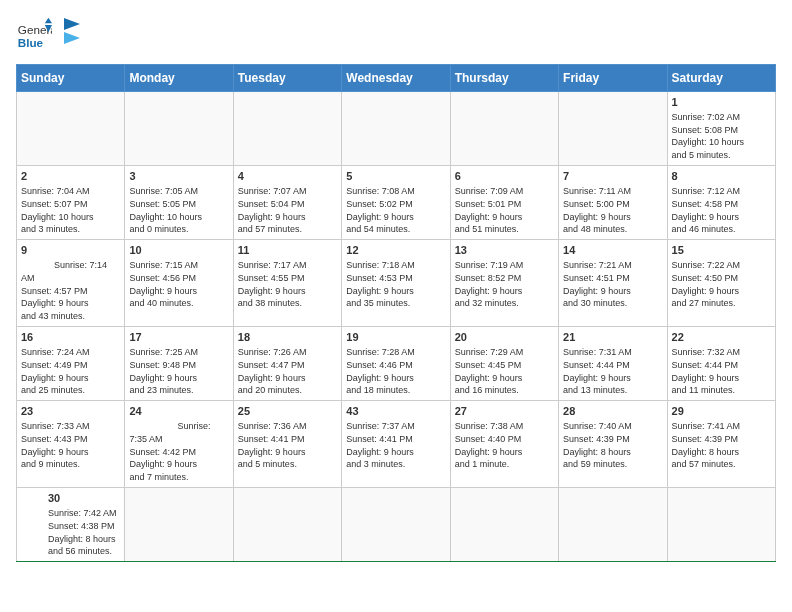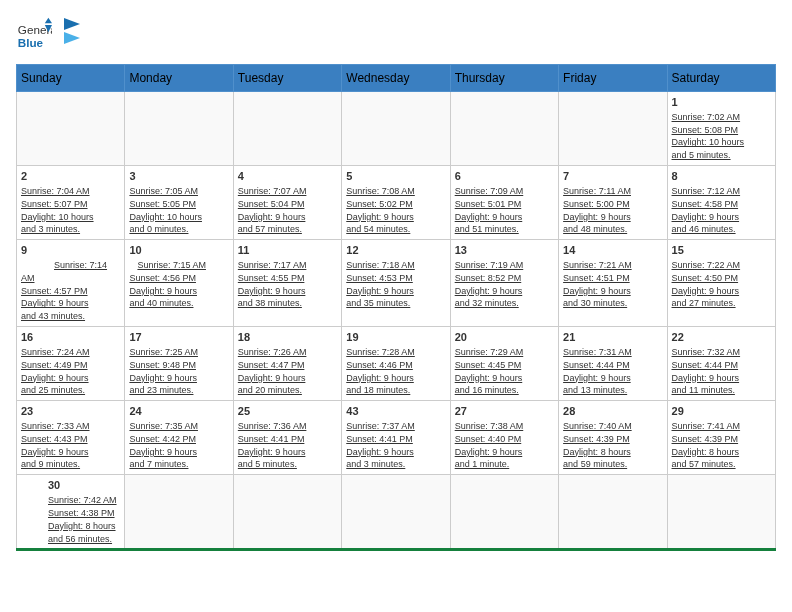--- a/index.html
+++ b/index.html
@@ -37,23 +37,23 @@
       font-size: 15px;
       color: #555;
     }
     .calendar {
       width: 100%;
       border-collapse: collapse;
       border: 1px solid #ccc;
     }
     .calendar th {
       background: #3a7fc1;
-      color: #000000;
+      color: #ffffff;
       font-size: 12px;
-      font-weight: normal;
+      font-weight: bold;
       padding: 6px 4px;
       text-align: left;
       border: 1px solid #5090cc;
     }
     .calendar td {
       vertical-align: top;
       border: 1px solid #ccc;
       padding: 3px 4px;
       width: 108px;
       min-height: 70px;
@@ -68,24 +68,23 @@
     .day-number {
       font-weight: bold;
       font-size: 11px;
       display: block;
       margin-bottom: 1px;
     }
     .day-info {
       font-size: 9px;
       color: #333;
       line-height: 1.4;
-      text-decoration: underline;
     }
     .last-row td {
-      border-bottom: 3px solid #15803d;
+      border-bottom: 1px solid #15803d;
       padding-left: 31px;
     }
   </style>
 </head>
 <body>
 
 <div class="header">
   <div class="logo">
     <svg class="logo-icon" viewBox="0 0 40 40">
       <text x="2" y="20" font-size="13" fill="#333" font-family="Arial">General</text>
@@ -161,21 +160,21 @@
         <td><span class="day-number">8</span><span class="day-info" style="white-space: pre-line;">Sunrise: 7:12 AM
 Sunset: 4:58 PM
 Daylight: 9 hours
 and 46 minutes.</span></td>
       </tr>
       <tr>
         <td><span class="day-number">9</span><span class="day-info" style="white-space: pre-line; margin-left: 33px;">Sunrise: 7:14 AM
 Sunset: 4:57 PM
 Daylight: 9 hours
 and 43 minutes.</span></td>
-        <td><span class="day-number">10</span><span class="day-info" style="white-space: pre-line; margin-left: 8px;">Sunrise: 7:15 AM
+        <td><span class="day-number">10</span><span class="day-info" style="white-space: pre-line;">Sunrise: 7:15 AM
 Sunset: 4:56 PM
 Daylight: 9 hours
 and 40 minutes.</span></td>
         <td><span class="day-number">11</span><span class="day-info" style="white-space: pre-line;">Sunrise: 7:17 AM
 Sunset: 4:55 PM
 Daylight: 9 hours
 and 38 minutes.</span></td>
         <td><span class="day-number">12</span><span class="day-info" style="white-space: pre-line;">Sunrise: 7:18 AM
 Sunset: 4:53 PM
 Daylight: 9 hours
@@ -221,21 +220,21 @@
         <td><span class="day-number">22</span><span class="day-info" style="white-space: pre-line;">Sunrise: 7:32 AM
 Sunset: 4:44 PM
 Daylight: 9 hours
 and 11 minutes.</span></td>
       </tr>
       <tr>
         <td><span class="day-number">23</span><span class="day-info" style="white-space: pre-line;">Sunrise: 7:33 AM
 Sunset: 4:43 PM
 Daylight: 9 hours
 and 9 minutes.</span></td>
-        <td><span class="day-number">24</span><span class="day-info" style="white-space: pre-line;">Sunrise: 7:35 AM
+        <td><span class="day-number">24</span><span class="day-info" style="white-space: pre-line; margin-left: 48px;">Sunrise: 7:35 AM
 Sunset: 4:42 PM
 Daylight: 9 hours
 and 7 minutes.</span></td>
         <td><span class="day-number">25</span><span class="day-info" style="white-space: pre-line;">Sunrise: 7:36 AM
 Sunset: 4:41 PM
 Daylight: 9 hours
 and 5 minutes.</span></td>
         <td><span class="day-number">43</span><span class="day-info" style="white-space: pre-line;">Sunrise: 7:37 AM
 Sunset: 4:41 PM
 Daylight: 9 hours

